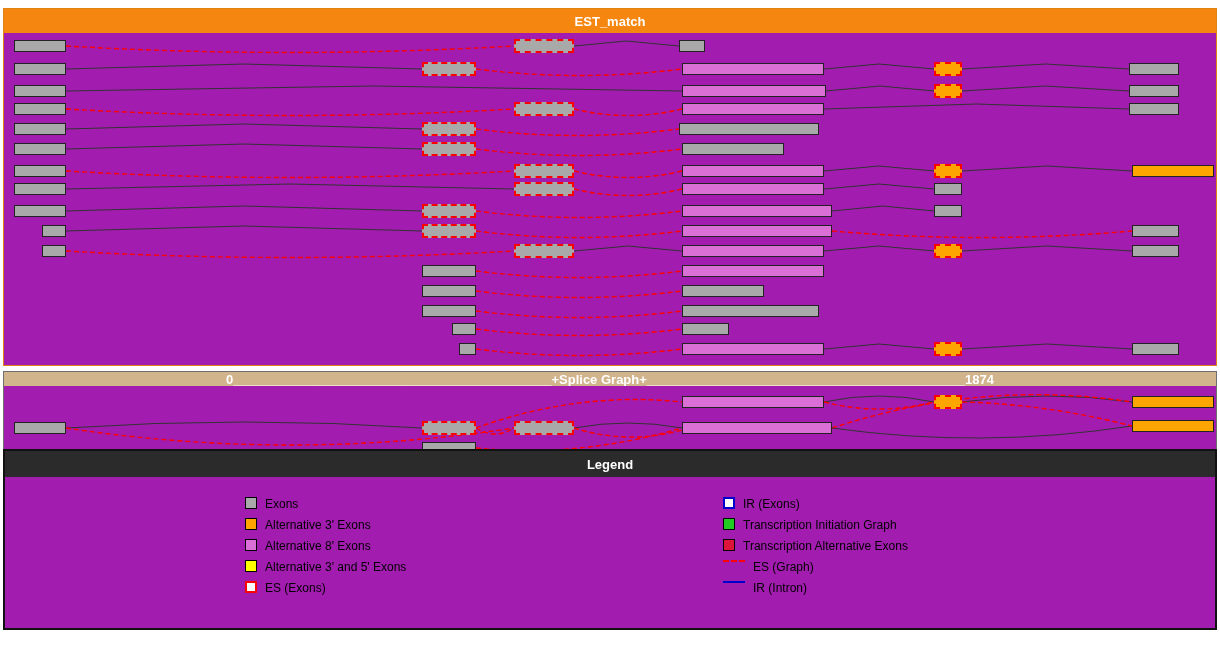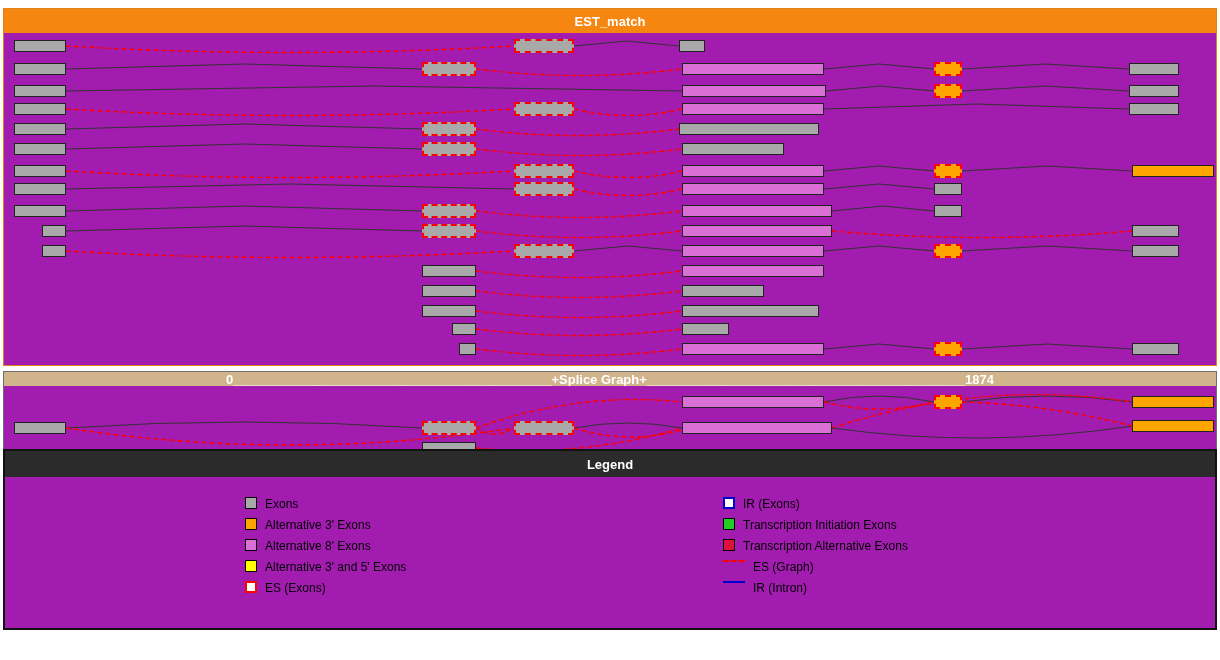--- a/index.html
+++ b/index.html
@@ -203,21 +203,21 @@
           <span>ES (Exons)</span>
         </div>
       </div>
     <div class="legend-col" id="legend-col-1" style="left: 718px;">
         <div class="legend-item">
           <span class="sw-box" style="background: rgb(255, 255, 255); border: 2px solid rgb(0, 0, 205);"></span>
           <span>IR (Exons)</span>
         </div>
         <div class="legend-item">
           <span class="sw-box" style="background: rgb(34, 204, 34); border: 1px solid rgb(0, 0, 0);"></span>
-          <span>Transcription Initiation Exons</span>
+          <span>Transcription Initiation Graph</span>
         </div>
         <div class="legend-item">
           <span class="sw-box" style="background: rgb(220, 20, 60); border: 1px solid rgb(0, 0, 0);"></span>
           <span>Transcription Alternative Exons</span>
         </div>
         <div class="legend-item">
           <span class="sw-line" style="border-top: 2px dashed rgb(255, 0, 0);"></span>
           <span>ES (Graph)</span>
         </div>
         <div class="legend-item">

